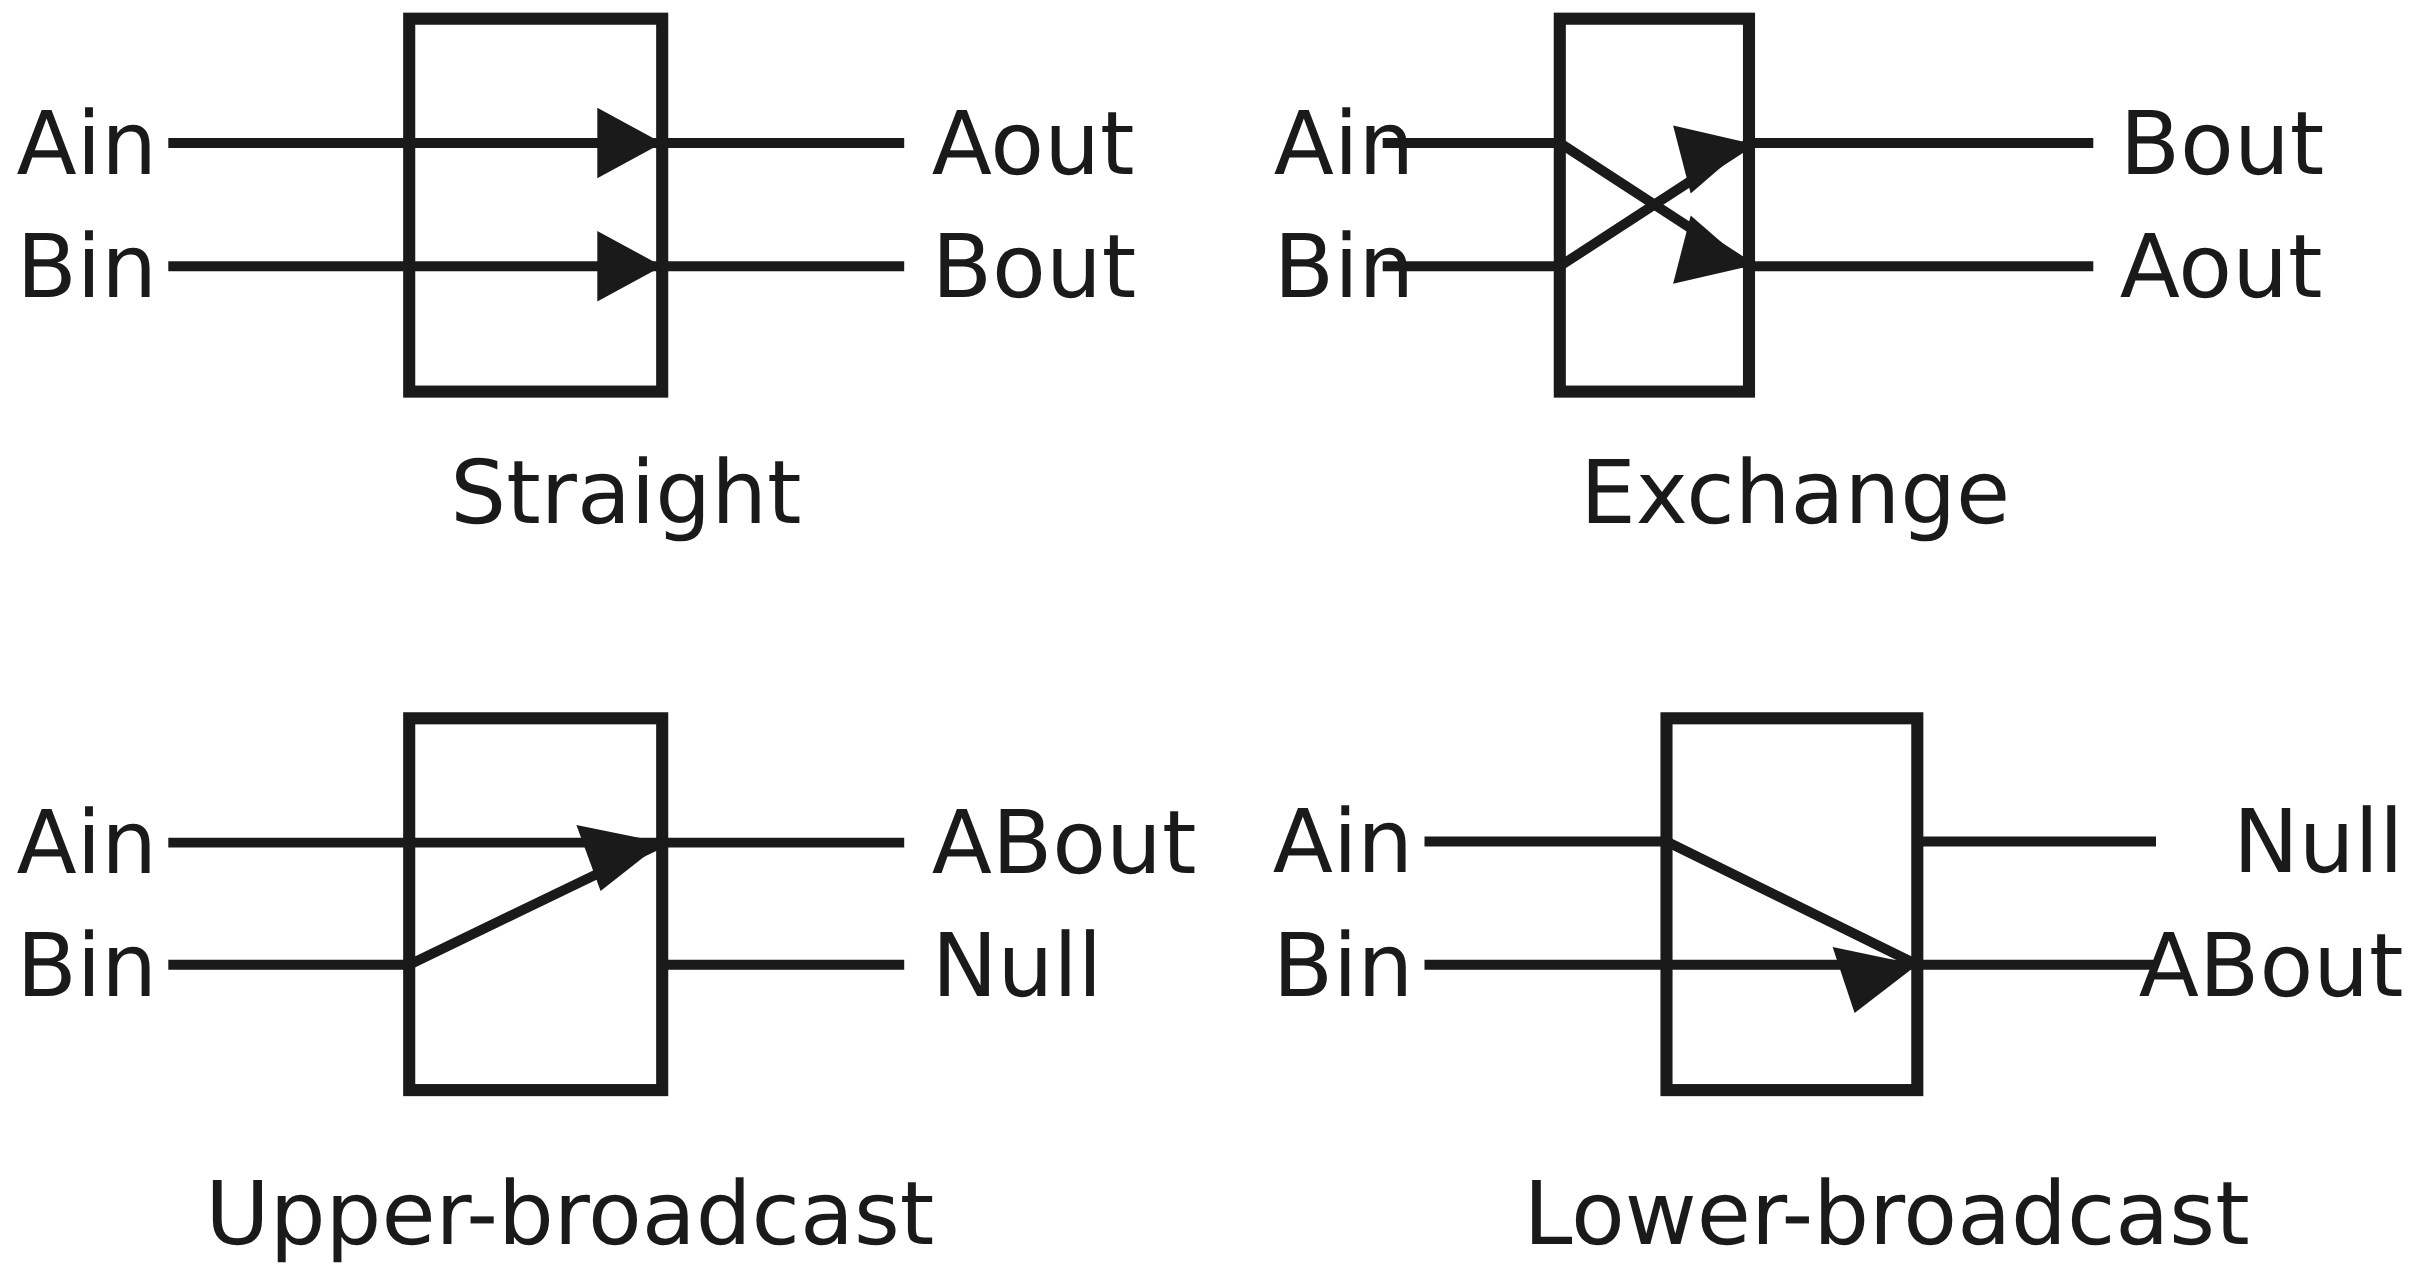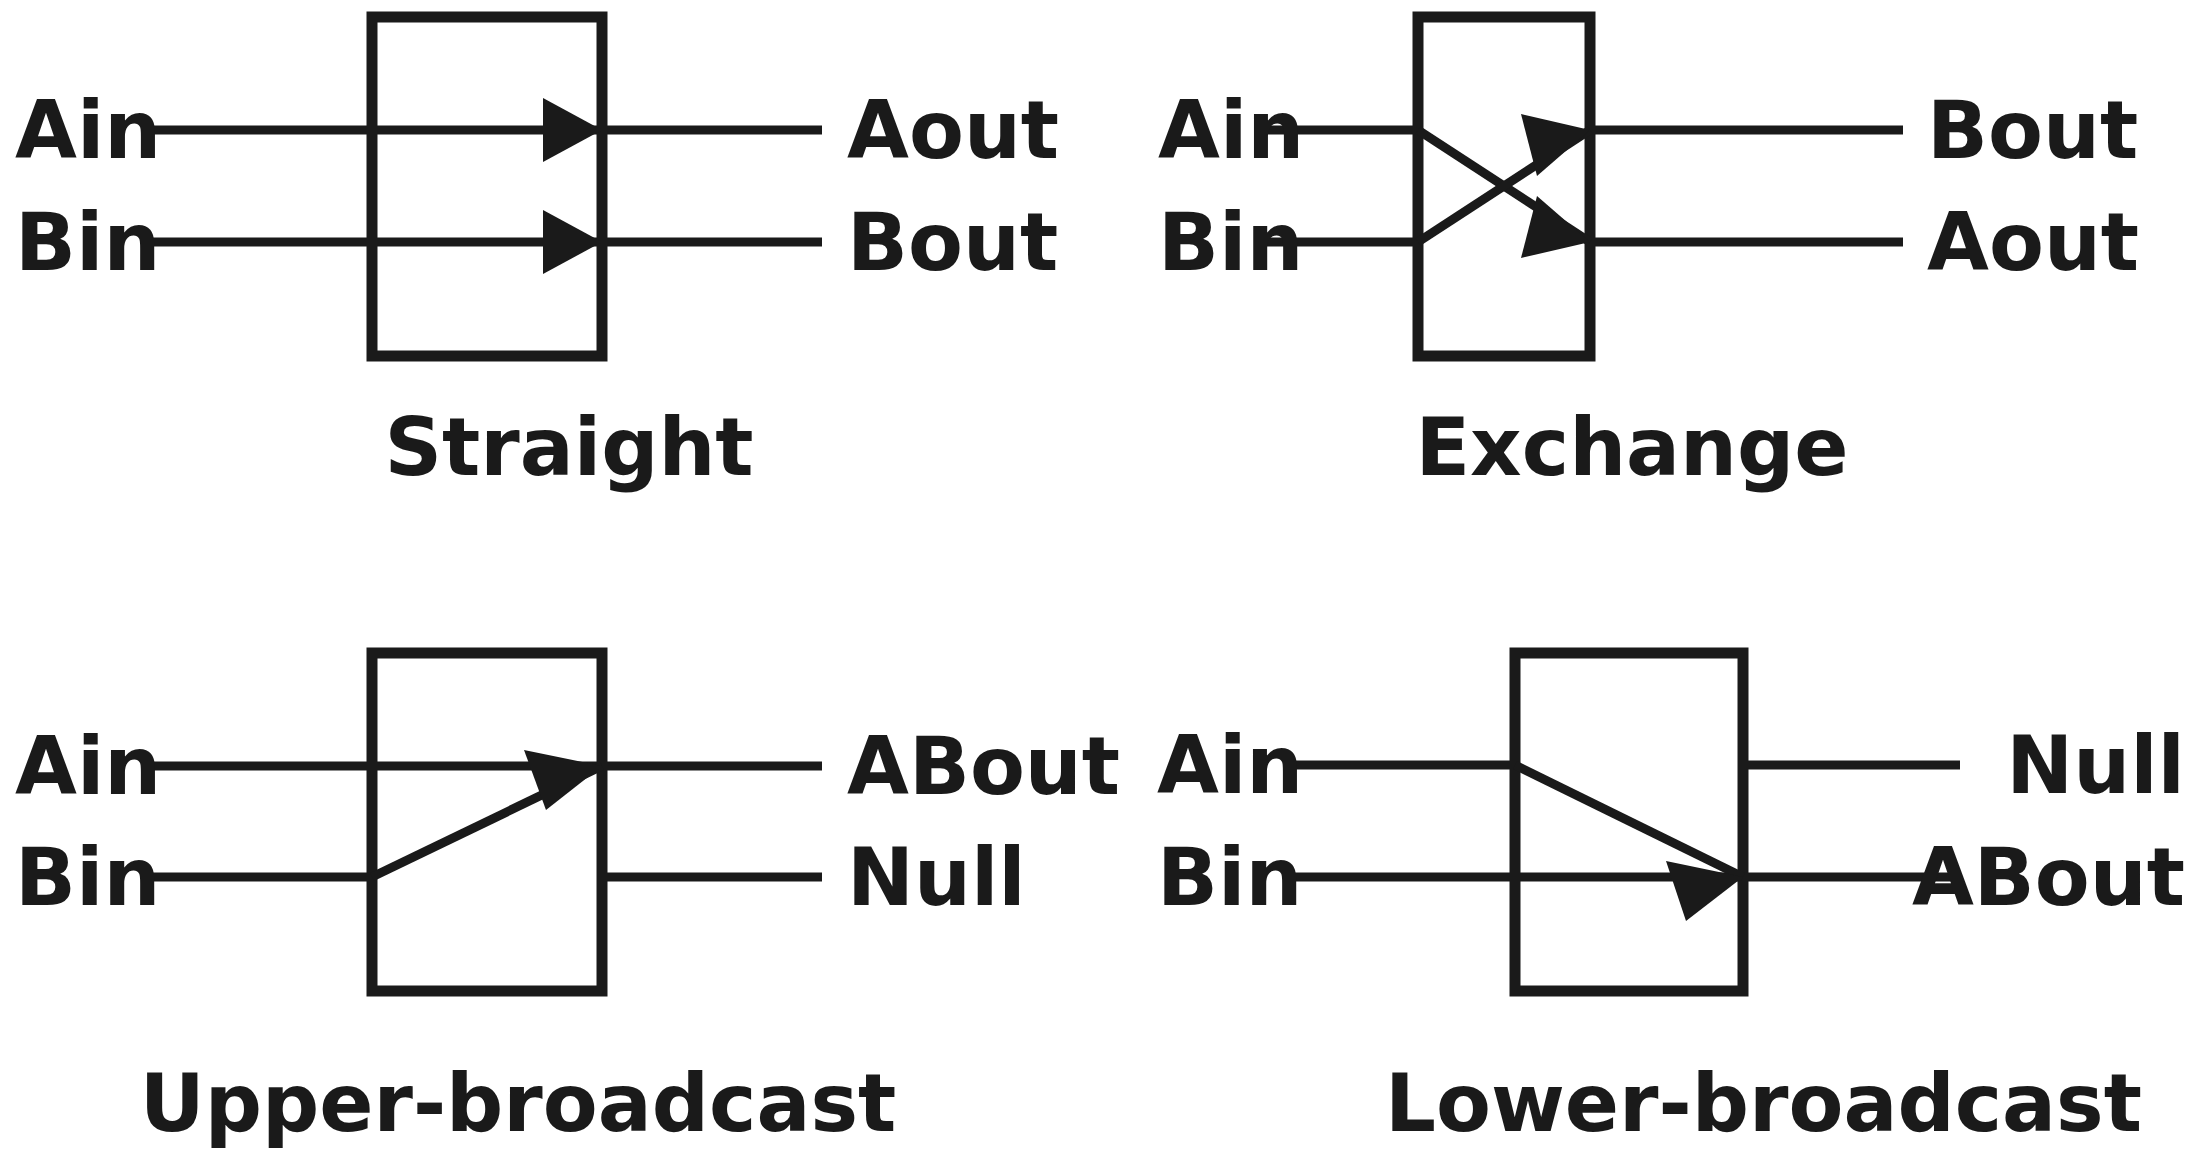--- a/index.html
+++ b/index.html
@@ -10,21 +10,20 @@
   }
   body {
     font-family: "DejaVu Sans", "Liberation Sans", sans-serif;
   }
   #stage {
     position: relative;
     width: 2209px;
     height: 1162px;
     background: #ffffff;
     overflow: hidden;
-    font-weight: bold;
   }
   #diagram {
     display: block;
     width: 2209px;
     height: 1162px;
   }
   .wire, .box-rect {
     stroke: #1a1a1a;
     fill: none;
     stroke-linecap: butt;

